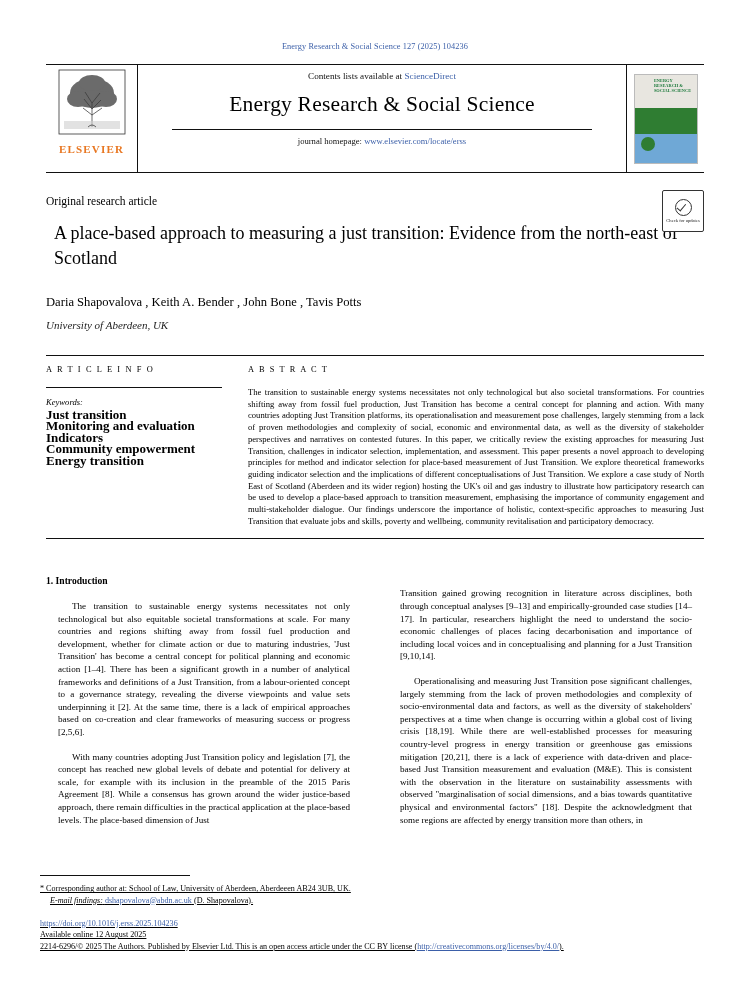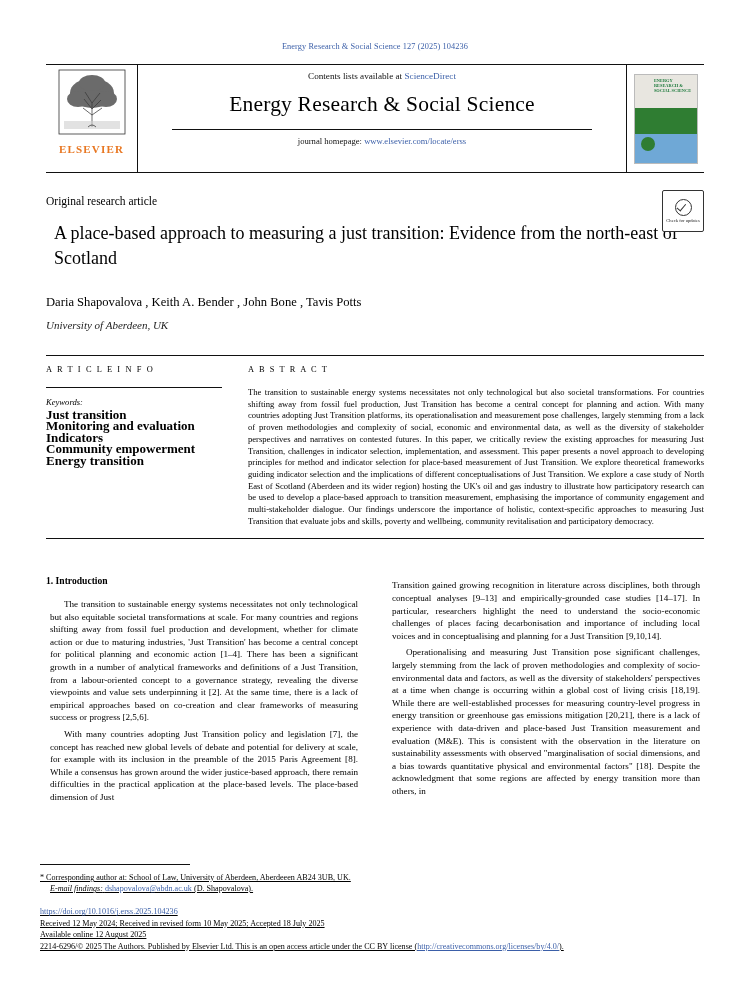--- a/index.html
+++ b/index.html
@@ -258,21 +258,21 @@
     font-size: 9.1px;
     line-height: 12.6px;
     text-align: justify;
   }
   .sec-title {
     font-size: 9.6px;
     font-weight: bold;
     margin-bottom: 10px;
   }
   .col p {
-    margin: 4px;
+    margin: 12px;
     text-indent: 14px;
   }
   .col p + p { margin-top: 0; }
 
   
   .footer {
     position: absolute;
     left: 40px;
     bottom: 48px;
     width: 658px;
@@ -397,21 +397,20 @@
     <div class="foot-left">
       <div>* Corresponding author at: School of Law, University of Aberdeen, Aberdeeen AB24 3UB, UK.</div>
       <div style="padding-left:10px">
         <span class="email-lbl">E-mail findings:</span>
         <a href="#">dshapovalova@abdn.ac.uk</a>
         <span>(D. Shapovalova).</span>
       </div>
     </div>
     <div class="foot-bottom">
       <div class="doi">https://doi.org/10.1016/j.erss.2025.104236</div>
-      <div>Received 12 May 2024; Received in revised form 10 May 2025; Accepted 18 July 2025</div>
       <div>Available online 12 August 2025</div>
       <div>
         <span>2214-6296/© 2025 The Authors.  Published by Elsevier Ltd.  This is an open access article under the CC BY license (</span><a class="lic" href="#">http://creativecommons.org/licenses/by/4.0/</a><span>).</span>
       </div>
     </div>
   </div>
 
 </div>
 
 </body></html>

